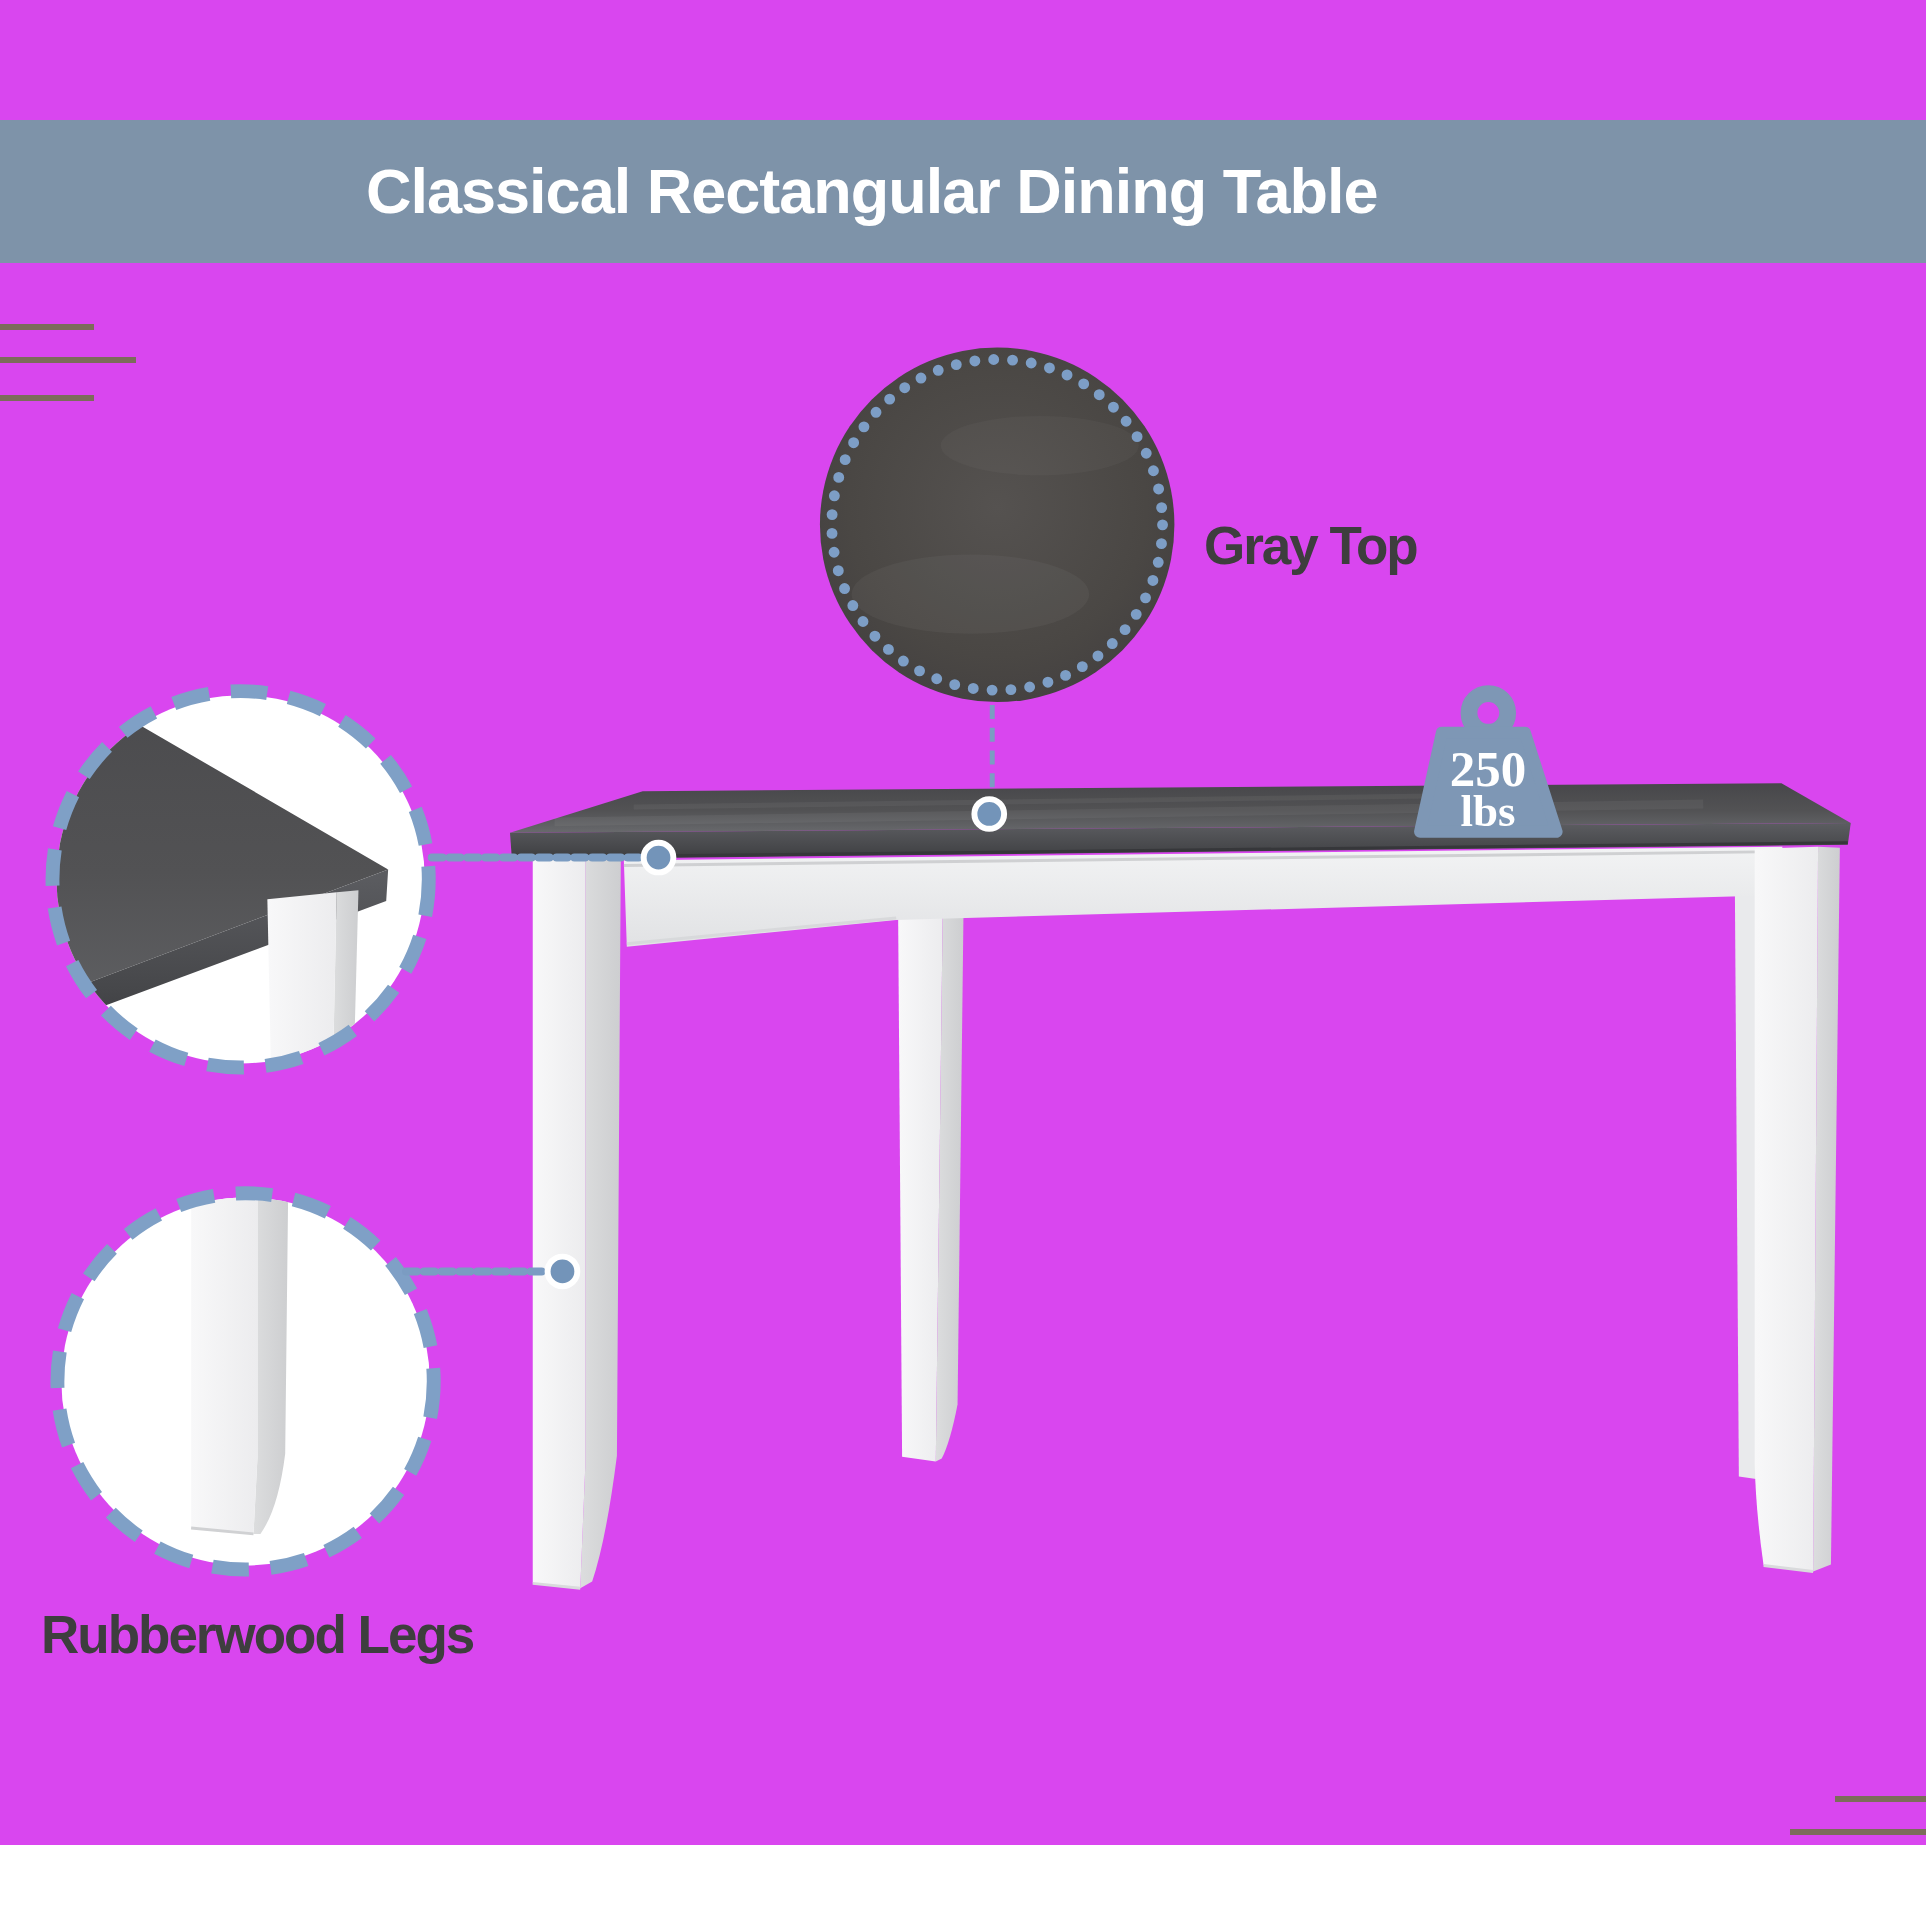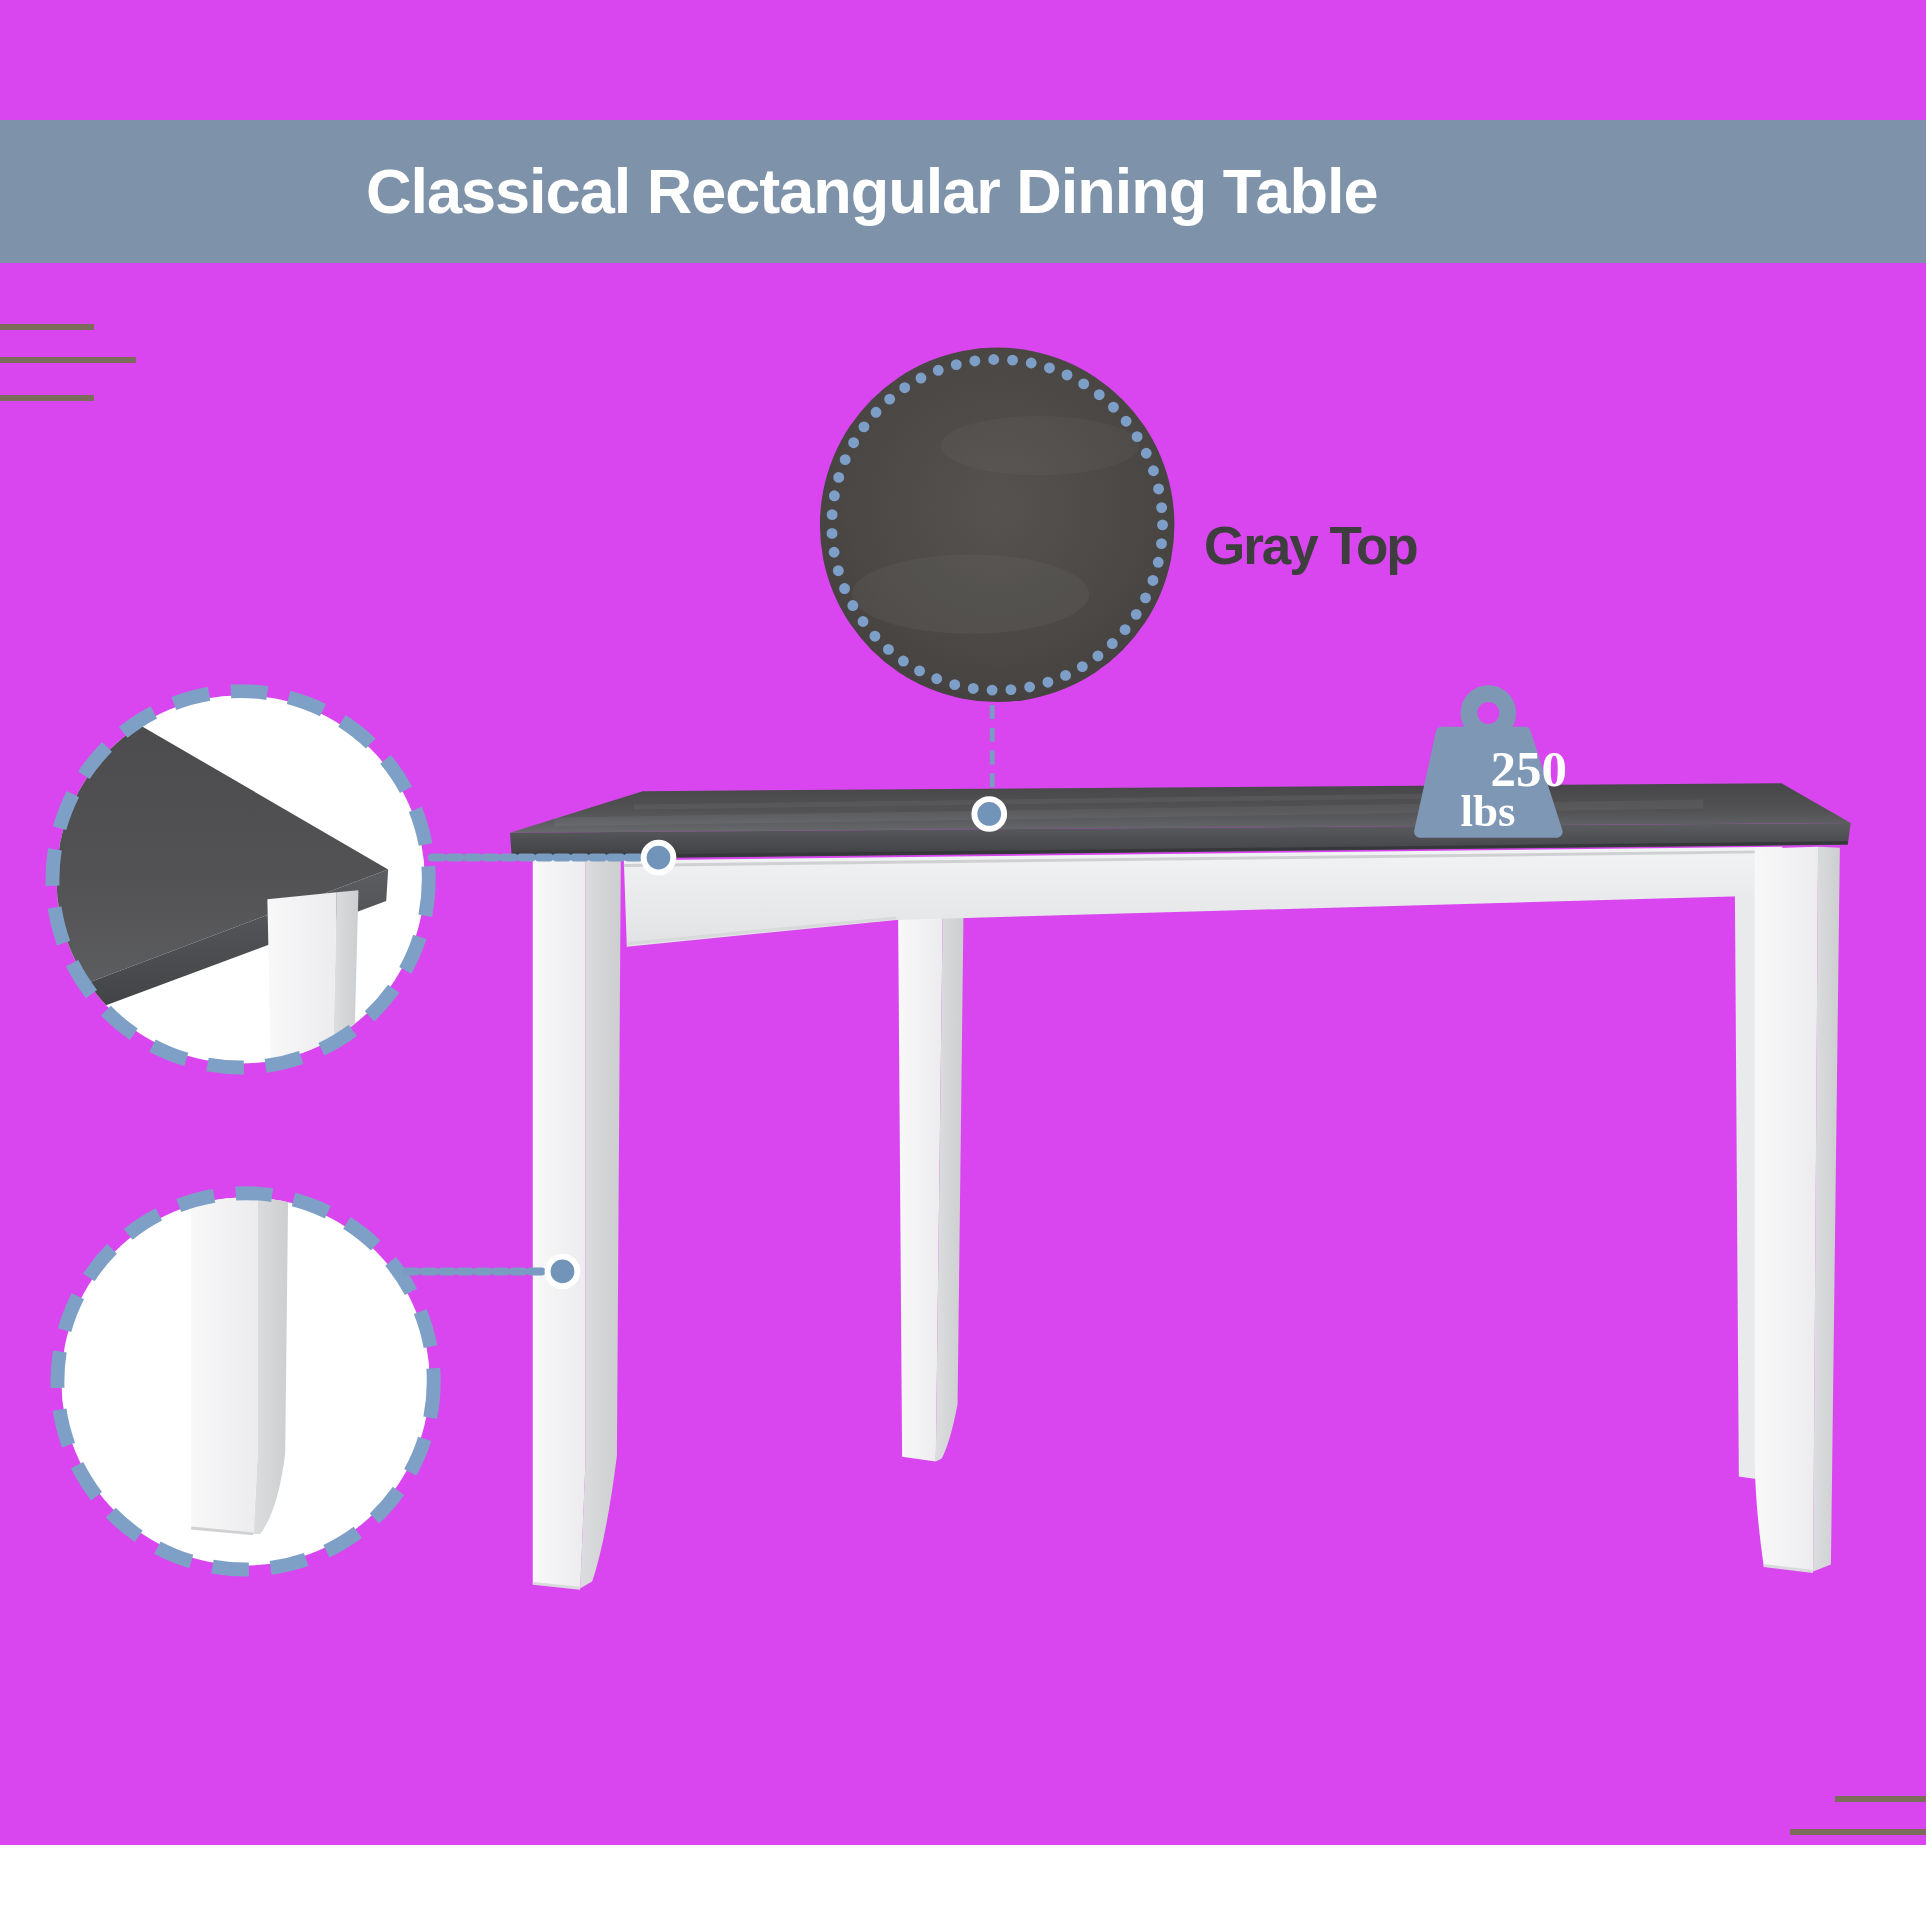--- a/index.html
+++ b/index.html
@@ -29,21 +29,21 @@
     letter-spacing:-2px;white-space:nowrap;line-height:1;
   }
   .label-rect-table{left:44px;top:602px;}
   .label-gray-top{left:1204px;top:511px;margin-top:8px;}
   .label-rubberwood{left:41px;top:1608px;}
   .weight-text{
     position:absolute;left:1409px;width:158px;text-align:center;
     color:#ffffff;font-family:"Liberation Serif", serif;font-weight:700;
     line-height:1;white-space:nowrap;
   }
-  .weight-value{top:744px;font-size:51px;text-align:right;}
+  .weight-value{top:744px;font-size:51px;}
   .weight-unit{top:789px;font-size:45px;}
 </style>
 </head>
 <body>
 
 <div class="stage">
 
   <div class="banner">
     <div class="banner-title">Classical Rectangular Dining Table</div>
   </div>
@@ -165,18 +165,19 @@
         <path d="M193,1205 L260,1205 L260,1472 L256,1549 L193,1543 Z" fill="url(#legFront)"></path>
         <path d="M193,1543 L256,1549" stroke="#d0d1d3" stroke-width="3" fill="none"></path>
       </g>
       <circle cx="248" cy="1395" r="190" fill="none" stroke="#7fa0c6" stroke-width="14" stroke-dasharray="37 22"></circle>
     </g>
     <path d="M410,1284 L548,1284" stroke="#7b9cc2" stroke-width="8" stroke-dasharray="11 7" fill="none" stroke-linecap="round"></path>
     <circle cx="568" cy="1284" r="15" fill="#7394b9" stroke="#ffffff" stroke-width="6"></circle>
   </svg>
 
   <div class="callout-label label-gray-top">Gray Top</div>
+  <div class="callout-label label-rubberwood">Rubberwood Legs</div>
 
   <div class="weight-text weight-value">250</div>
   <div class="weight-text weight-unit">lbs</div>
 
 </div>
 
 
 </body></html>

